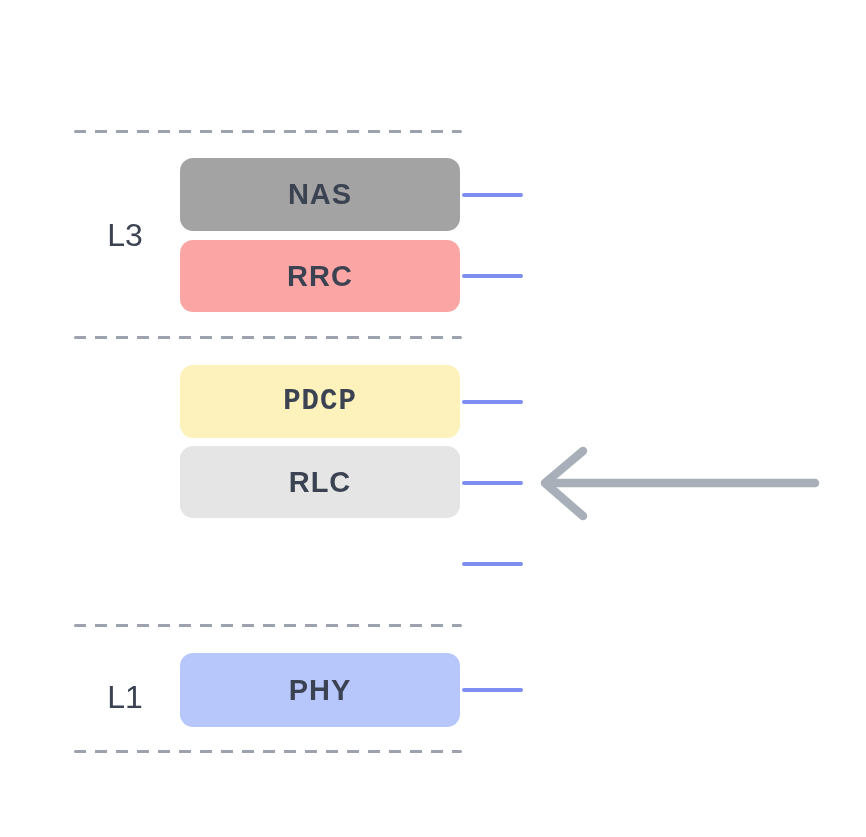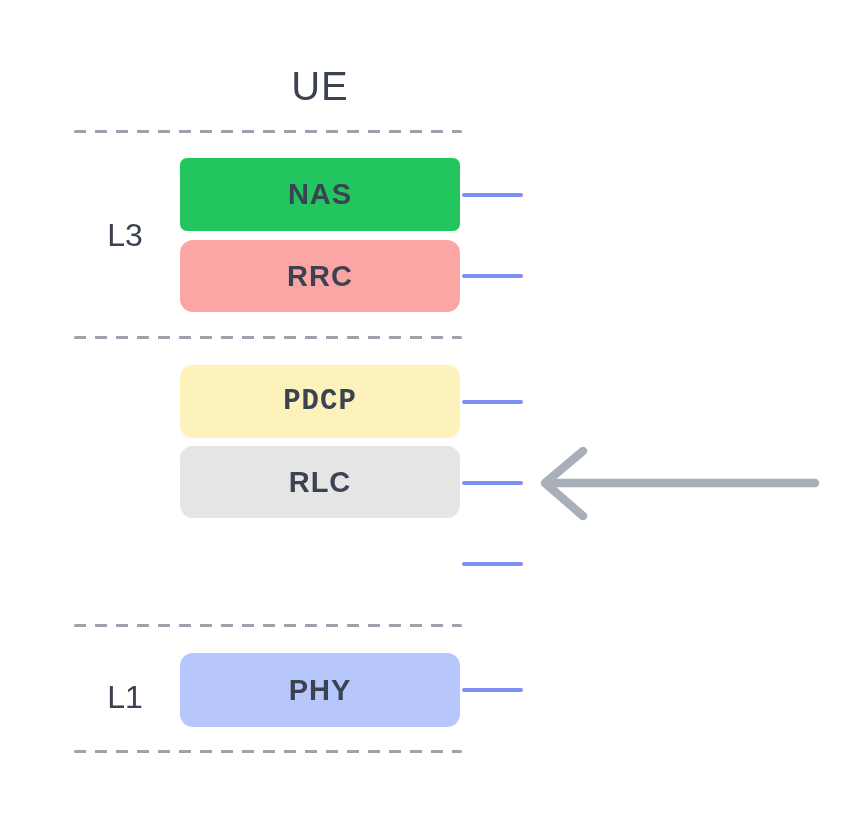--- a/index.html
+++ b/index.html
@@ -68,31 +68,30 @@
   .connector.c-mac  { top: 562px; }
   .connector.c-phy  { top: 688px; }
 
   .arrow-wrap { left: 536px; top: 441px; width: 288px; height: 86px; }
 </style>
 </head>
 <body>
 
 <div class="canvas">
 
-  <div class="abs diagram-title">UE</div>
 
   <div class="abs divider d1"></div>
   <div class="abs divider d2"></div>
   <div class="abs divider d3"></div>
   <div class="abs divider d4"></div>
 
   <div class="abs layer-label l3">L3</div>
   <div class="abs layer-label l1">L1</div>
 
-  <div class="abs block nas" style="background-color: #22c55e; border-radius: 7px;">
+  <div class="abs block nas" style="background-color: #a3a3a3;">
     <span>NAS</span>
   </div>
   <div class="abs block rrc" style="background-color: #fca5a5; align-items: center;">
     <span>RRC</span>
   </div>
   <div class="abs block pdcp" style="background-color: rgb(253, 242, 187);">
     <span>PDCP</span>
   </div>
   <div class="abs block rlc" style="background-color: #e5e5e5;">
     <span>RLC</span>

